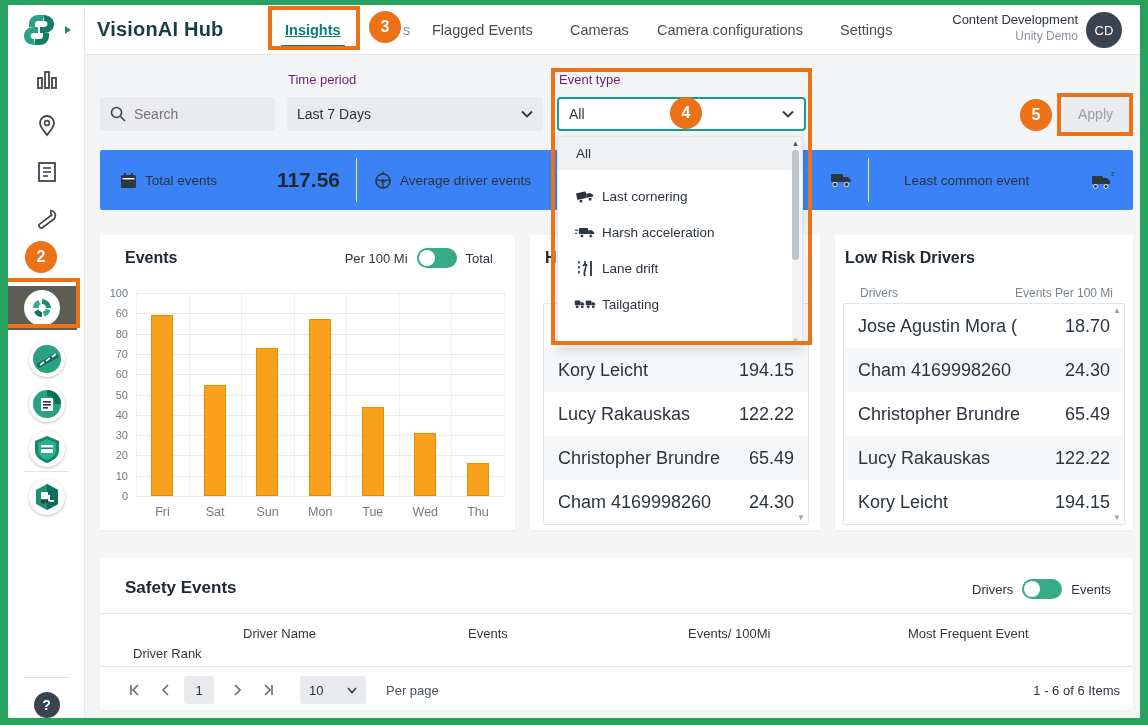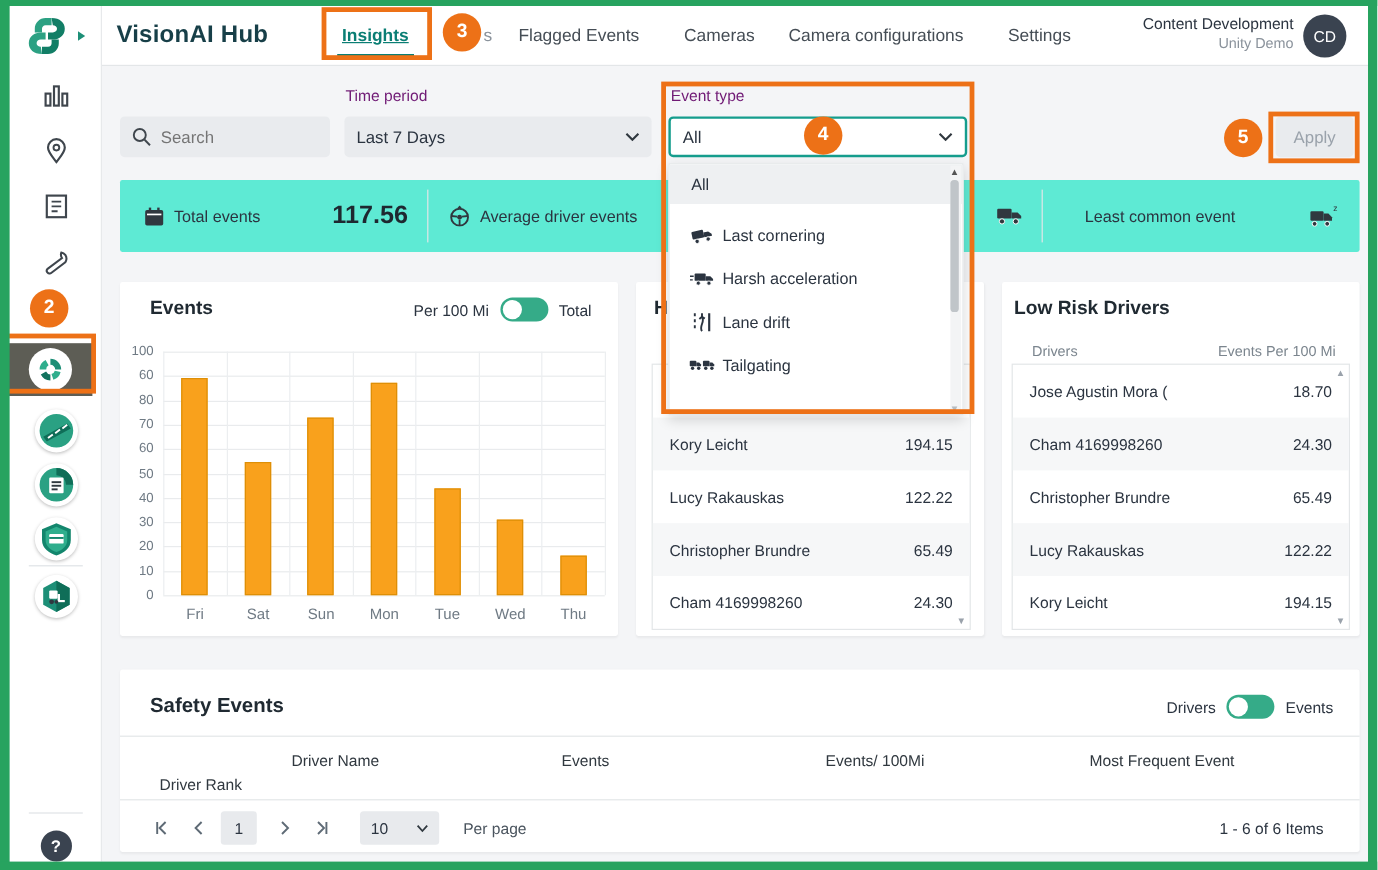--- a/index.html
+++ b/index.html
@@ -34,33 +34,33 @@
   #et-panel { left:557px; top:136px; width:246px; height:210px; background:#fff; border:1px solid #e3e6e8; box-shadow:0 4px 10px rgba(0,0,0,.15); z-index:22; overflow:hidden; }
   .opt { position:relative; height:36px; display:flex; align-items:center; font-size:13.5px; color:#2b3440; cursor:pointer; }
   .opt.sel { height:33px; background:#eef0f2; }
   .opt .oic { width:26px; margin-left:14px; display:flex; justify-content:center; }
   .opt .olbl { margin-left:4px; }
   .opt.sel .olbl { margin-left:18px; }
   .sb-track { position:absolute; right:1px; top:1px; width:9px; height:208px; background:#f3f4f5; }
   .sb-thumb { position:absolute; right:2px; top:12px; width:7px; height:110px; background:#c0c5c9; border-radius:3px; }
   .sb-arrow { position:absolute; right:1px; width:9px; font-size:8px; text-align:center; color:#555; }
   
-  #stats { left:100px; top:150px; width:1033px; height:60px; background:#5eead4; border-radius:2px; z-index:4; }
+  #stats { left:100px; top:150px; width:1033px; height:60px; background:#3b82f6; border-radius:2px; z-index:4; }
   .stat-div { position:absolute; top:8px; width:1px; height:44px; background:#e3e6e8; }
   .stat-label { font-size:13.5px; color:#2b3440; }
   .stat-value { font-size:21px; font-weight:bold; color:#1e2830; }
   
   .card { position:absolute; background:#fff; border-radius:2px; box-shadow:0 1px 2px rgba(0,0,0,.05); z-index:4; }
   .card-title { position:absolute; font-size:16px; font-weight:bold; color:#202a32; }
   .tg-label { font-size:13px; color:#2b3440; }
   .toggle { position:relative; width:40px; height:20px; border-radius:10px; background:#35ab88; cursor:pointer; }
   .toggle .knob { position:absolute; left:2px; top:2px; width:16px; height:16px; border-radius:50%; background:#fff; }
   .thead { font-size:12px; color:#7b858e; }
   .dtable { position:absolute; border:1px solid #e3e6e8; display:flex; flex-direction:column; }
-  .drow { flex:1; display:flex; align-items:center; justify-content:space-between; padding:0 14px; font-size:13px; color:#2b3440; }
+  .drow { flex:1; display:flex; align-items:center; justify-content:space-between; padding:0 14px; font-size:18px; color:#2b3440; }
   .drow.alt { background:#f6f7f8; }
   .scroll-hint { position:absolute; right:3px; font-size:8px; color:#9aa2ab; }
   
   #plot { position:absolute; left:36px; top:58px; width:368px; height:203px; }
   .gl-h { position:absolute; height:1px; background:#e9ebed; width:100%; }
   .gl-v { position:absolute; width:1px; background:#eceef0; height:100%; top:0; }
   .ytick { position:absolute; right:376px; font-size:11px; color:#6f7a84; width:30px; text-align:right; }
   .bar { position:absolute; background:#f9a11c; border:1px solid #de8f07; }
   .xcat { position:absolute; top:212px; font-size:12.5px; color:#6f7a84; text-align:center; width:53px; }
   
@@ -434,21 +434,21 @@
           <line x1="11" y1="1" x2="11" y2="11" stroke="#5f6b76" stroke-width="1.6"></line>
         </svg>
     </div>
     <div id="size-select">
       <span>10</span>
       <svg width="10" height="7" viewBox="0 0 10 7">
           <path d="M1 1 L5 5.5 L9 1" fill="none" stroke="#30383f" stroke-width="1.5"></path>
         </svg>
     </div>
     <div class="abs" style="left:286px;top:125px;font-size:13px;color:#4a545e;">Per page</div>
-    <div class="abs" style="right:30px;top:125px;font-size:13px;color:#2b3440;">1 - 6 of 6 Items</div>
+    <div class="abs" style="right:13px;top:125px;font-size:13px;color:#2b3440;">1 - 6 of 6 Items</div>
   </div>
 
   <div class="abs" id="et-panel">
     <div class="opt sel">
       <span class="olbl">All</span>
     </div>
     <div class="opt" style="margin-top:8px;">
       <span class="oic">
         <svg width="18" height="15" viewBox="0 0 22 16" transform="rotate(-12)">
             <rect x="1" y="2" width="12" height="8" rx="1" fill="#2b3440"></rect>

